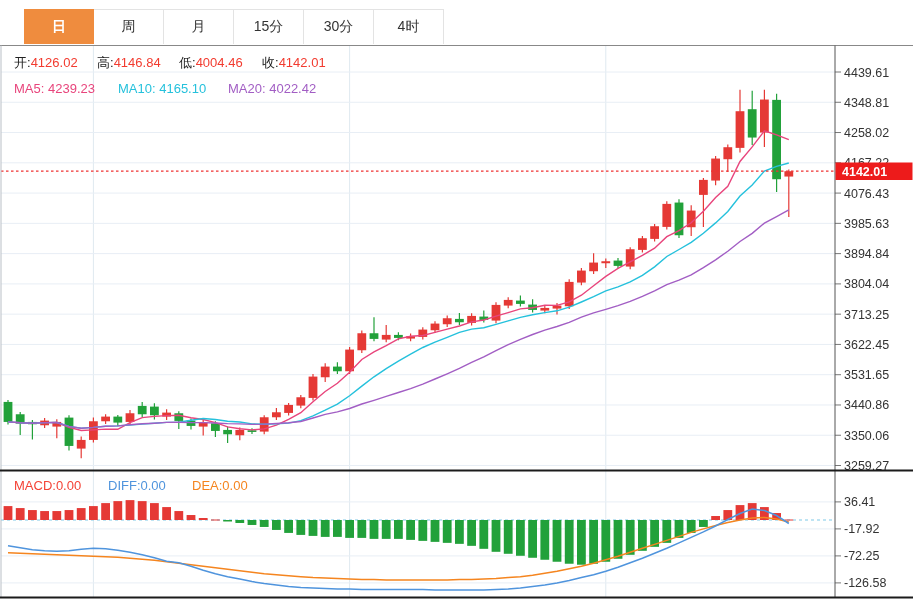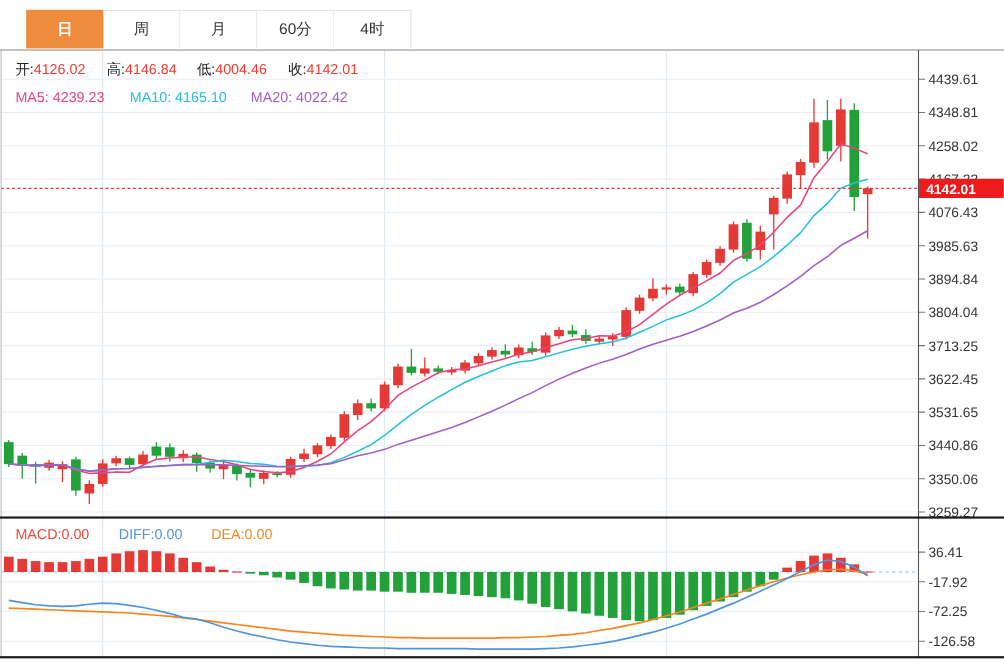--- a/index.html
+++ b/index.html
@@ -15,21 +15,22 @@
   .val{fill:#f23b2f;}
   .axis{font-size:12.5px;fill:#333;}
 </style>
 </head>
 <body>
 
 <div class="tabbar">
   <div class="tab active">日</div>
   <div class="tab">周</div>
   <div class="tab">月</div>
-  <div class="tab">60分</div>
+  <div class="tab">15分</div>
+  <div class="tab">30分</div>
   <div class="tab">4时</div>
 </div>
 
 <svg id="chartsvg" width="913" height="604">
   <g id="gen">
       <line x1="93.39999999999999" y1="46" x2="93.39999999999999" y2="597" stroke="#dfe9f0" stroke-width="1"></line>
       <line x1="349.59999999999997" y1="46" x2="349.59999999999997" y2="597" stroke="#dfe9f0" stroke-width="1"></line>
       <line x1="605.8" y1="46" x2="605.8" y2="597" stroke="#dfe9f0" stroke-width="1"></line>
       <g>
         <line x1="835" y1="72" x2="841" y2="72" stroke="#777" stroke-width="1"></line>

